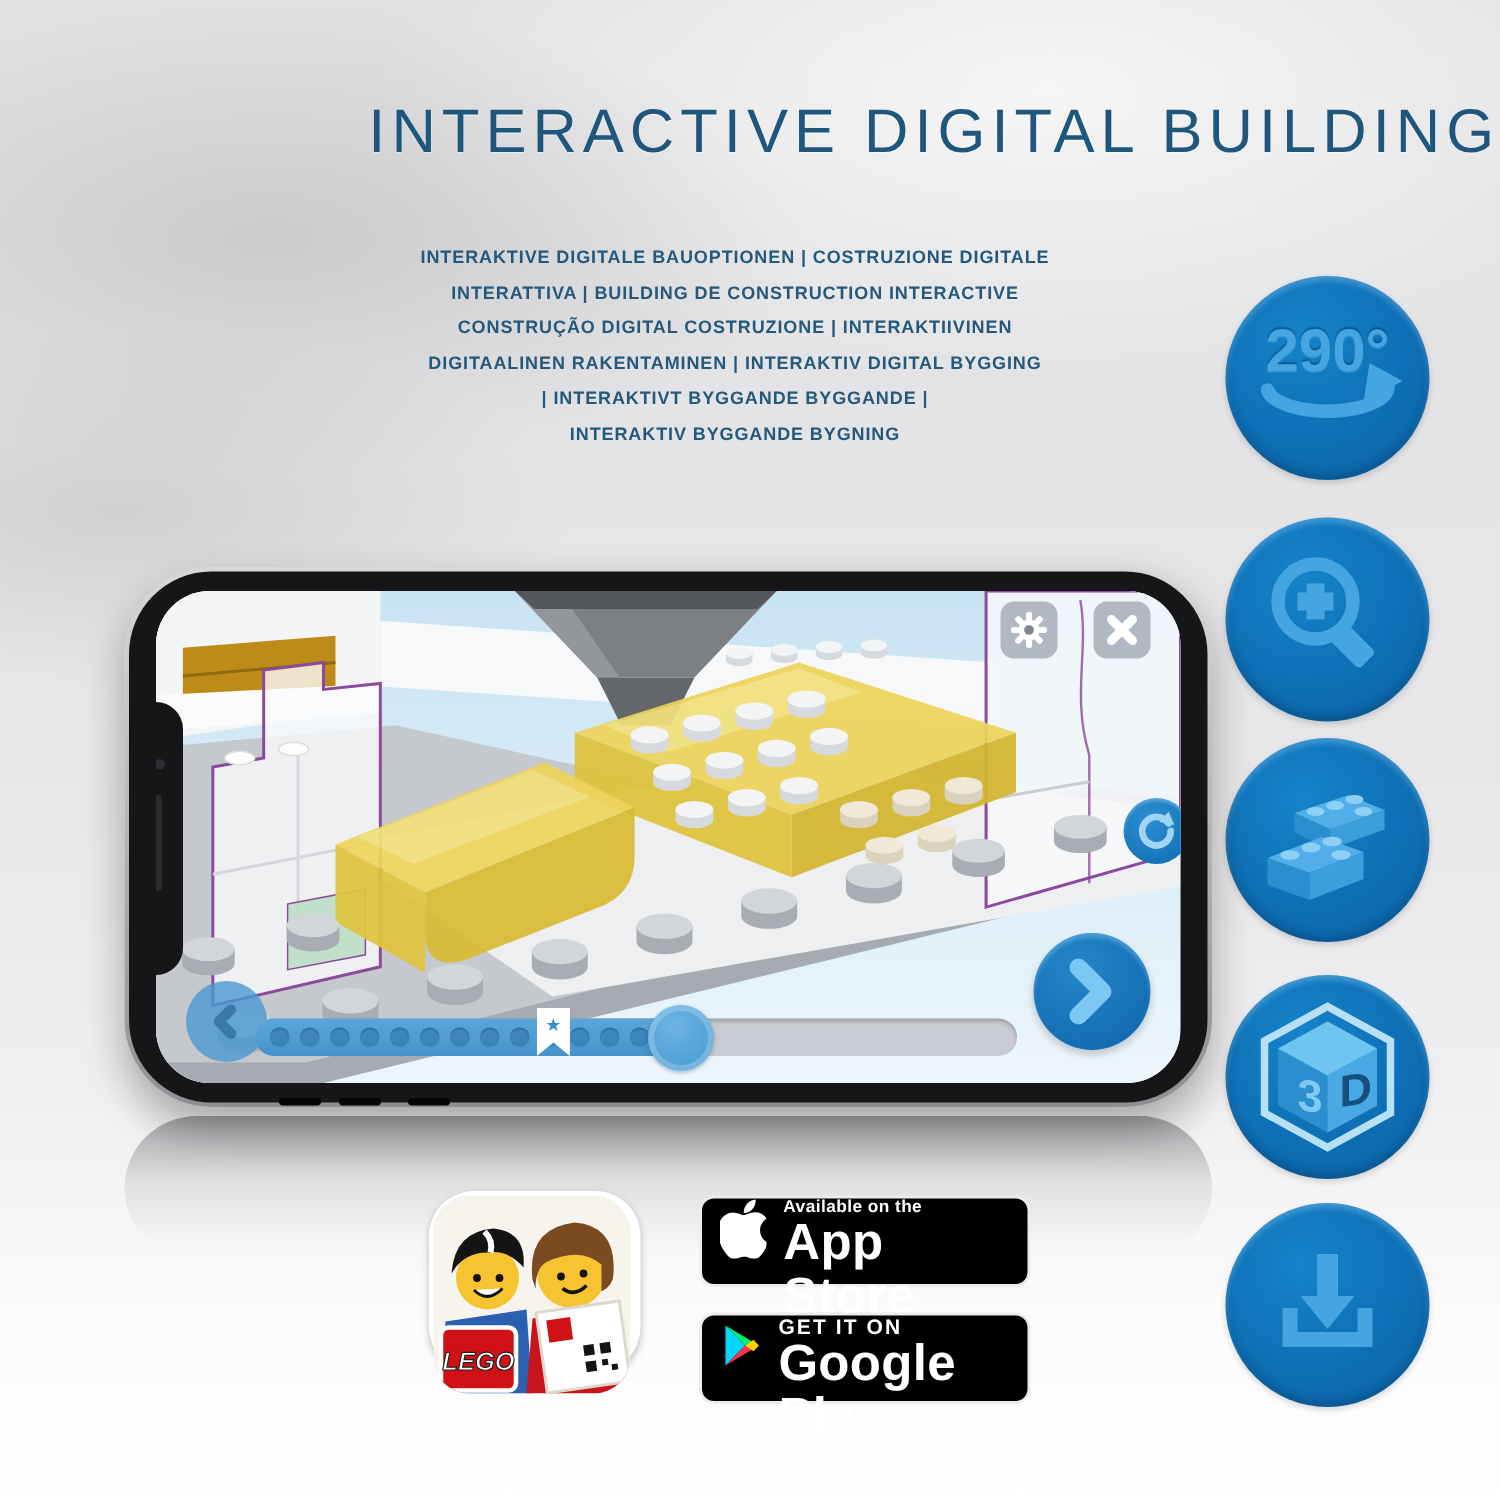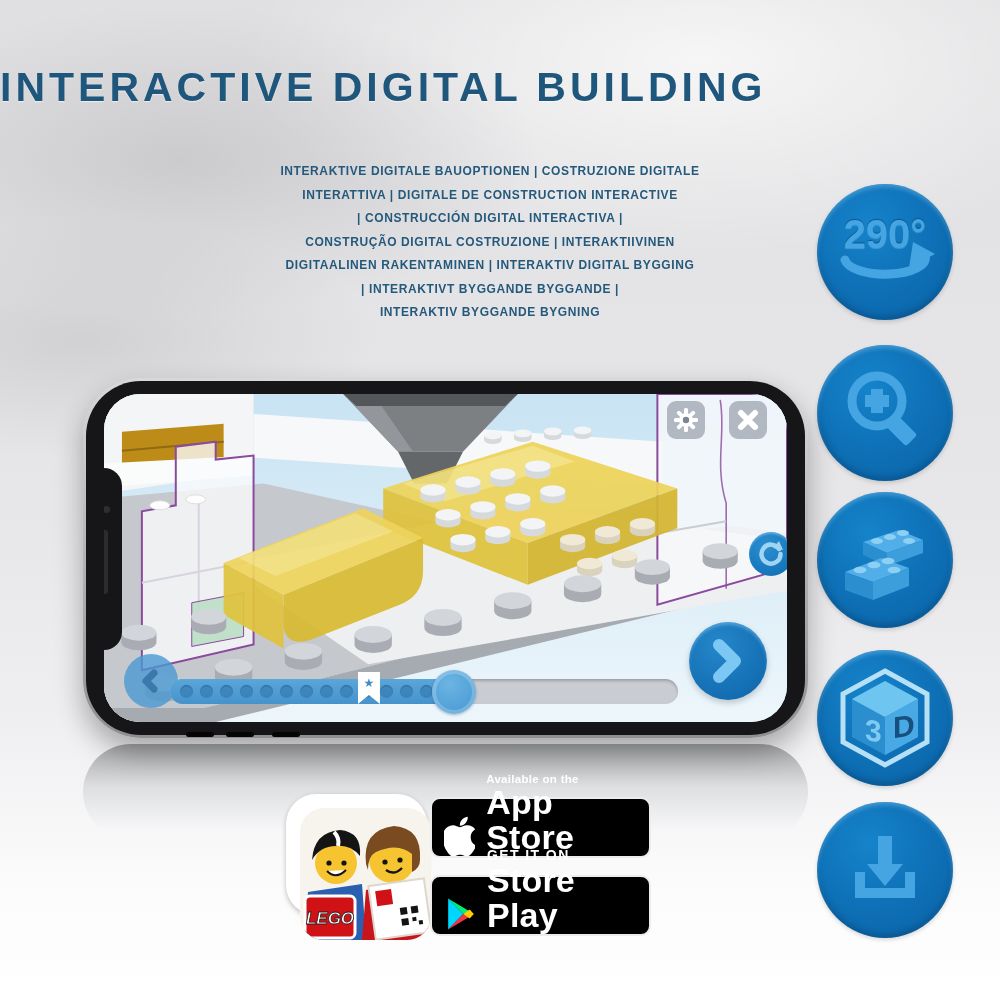--- a/index.html
+++ b/index.html
@@ -5,22 +5,22 @@
   html,body{margin:0;padding:0;}
   body{font-family:"Liberation Sans",sans-serif;}
   #stage{position:relative;width:1000px;height:1000px;overflow:hidden;
     background:
       radial-gradient(600px 260px at 18% 16%, rgba(160,160,165,.35), rgba(160,160,165,0) 60%),
       radial-gradient(700px 300px at 70% 6%, rgba(255,255,255,.7), rgba(255,255,255,0) 65%),
       radial-gradient(500px 200px at 8% 34%, rgba(150,150,155,.25), rgba(150,150,155,0) 60%),
       linear-gradient(to bottom,#e0e0e2 0%,#e7e7e9 52%,#efeff1 72%,#fbfbfc 88%,#ffffff 100%);
   }
   
-  .title{position:absolute;top:64px;left:0;width:100%;text-align:left;
-    font-size:41px;font-weight:bold;letter-spacing:4px;color:#1f567b;
+  .title{position:absolute;top:64px;left:0;width:100%;text-align:right;
+    font-size:41px;font-weight:normal;letter-spacing:4px;color:#1f567b;
     text-shadow:0 1px 1px rgba(255,255,255,.6);}
   .subtitle{position:absolute;top:160px;left:140px;width:700px;text-align:center;
     font-size:12px;font-weight:bold;letter-spacing:.6px;line-height:23.5px;color:#24597c;}
   
   .fcircle{position:absolute;left:817px;width:136px;height:136px;border-radius:50%;
     background:radial-gradient(circle at 38% 30%, #1583ca 0%, #0e6fb5 55%, #0a63a6 100%);
     box-shadow:inset 0 3px 4px rgba(160,220,255,.35), inset 0 -4px 6px rgba(0,30,60,.25), 0 2px 4px rgba(0,0,0,.15);
     display:flex;align-items:center;justify-content:center;}
   .fc-360{top:184px;} .fc-zoom{top:345px;} .fc-brick{top:492px;} .fc-3d{top:650px;} .fc-dl{top:802px;}
   .label-360{position:absolute;top:28px;width:100%;text-align:center;color:#45a5e2;
@@ -59,40 +59,39 @@
     clip-path:polygon(0 0,100% 0,100% 100%,50% 72%,0 100%);display:flex;justify-content:center;
     font-size:12px;color:#3f8dc4;padding-top:4px;box-sizing:border-box;}
   .knob{position:absolute;left:56%;top:50%;transform:translate(-50%,-50%);width:44px;height:44px;border-radius:50%;
     background:radial-gradient(circle at 40% 32%,#6cb4e4,#4f9fd6 70%);
     box-shadow:inset 0 0 0 4px rgba(255,255,255,.22),0 1px 3px rgba(0,40,80,.3);}
   
   .reflection{position:absolute;left:83px;top:744px;width:725px;height:96px;border-radius:58px;
     background:linear-gradient(to bottom,rgba(40,42,46,.38),rgba(90,95,100,.14) 45%,rgba(120,125,130,0) 90%);}
   
   .app-icon{position:absolute;left:286px;top:794px;width:141px;height:121px;border-radius:30px;
-    background:#ffffff;box-shadow:0 2px 5px rgba(0,0,0,.25);padding:14px;box-sizing:border-box;}
+    background:#ffffff;box-shadow:0 2px 5px rgba(0,0,0,.25);padding:3px;box-sizing:border-box;}
   .app-icon svg{border-radius:24px;display:block;}
-  .store-badge{position:absolute;left:430px;width:221px;height:61px;background:#000;border:2px solid #ececec;
-    border-radius:10px;display:flex;align-items:flex-end;box-sizing:border-box;padding:0 12px;gap:11px;color:#fff;}
+  .store-badge{position:absolute;left:466px;width:221px;height:61px;background:#000;border:2px solid #ececec;
+    border-radius:10px;display:flex;align-items:flex-start;box-sizing:border-box;padding:0 12px;gap:11px;color:#fff;}
   .badge-appstore{top:797px;} .badge-gplay{top:875px;}
   .badge-text{display:flex;flex-direction:column;justify-content:center;line-height:1.05;}
   .badge-tagline{font-size:11.5px;font-weight:bold;letter-spacing:.3px;}
   .badge-tagline.gp{font-size:14px;letter-spacing:1.4px;font-weight:bold;}
   .badge-name{font-size:34px;font-weight:bold;letter-spacing:.2px;}
 </style>
 </head>
 <body>
 
 <div id="stage">
 
   <div class="title">INTERACTIVE DIGITAL BUILDING</div>
   <div class="subtitle">
     <div>INTERAKTIVE DIGITALE BAUOPTIONEN | COSTRUZIONE DIGITALE</div>
-    <div>INTERATTIVA | DIGITALE DE CONSTRUCTION INTERACTIVE</div>
-    <div>| CONSTRUCCIÓN DIGITAL INTERACTIVA |</div>
+    <div>INTERATTIVA | BUILDING DE CONSTRUCTION INTERACTIVE</div>
     <div>CONSTRUÇÃO DIGITAL COSTRUZIONE | INTERAKTIIVINEN</div>
     <div>DIGITAALINEN RAKENTAMINEN | INTERAKTIV DIGITAL BYGGING</div>
     <div>| INTERAKTIVT BYGGANDE BYGGANDE |</div>
     <div>INTERAKTIV BYGGANDE BYGNING</div>
   </div>
 
   <div class="fcircle fc-360">
     <span class="label-360">290°</span>
     <svg width="136" height="136" viewBox="0 0 136 136">
       <path d="M28,76 a40,16 0 1 0 80,-4" fill="none" stroke="#45a5e2" stroke-width="9" stroke-linecap="round"></path>
@@ -385,17 +384,17 @@
 
   <div class="store-badge badge-gplay">
     <svg width="36" height="40" viewBox="0 0 100 100">
       <polygon points="13,2 60,50 13,98" fill="#00D7FE"></polygon>
       <polygon points="13,2 78,41 60,50" fill="#00F076"></polygon>
       <polygon points="13,98 78,59 60,50" fill="#F63448"></polygon>
       <polygon points="60,50 80,36 93,50 80,64" fill="#FFCE00"></polygon>
     </svg>
     <div class="badge-text">
       <span class="badge-tagline gp">GET IT ON</span>
-      <span class="badge-name">Store Play</span>
+      <span class="badge-name">Google Play</span>
     </div>
   </div>
 
 </div>
 
 </body></html>

